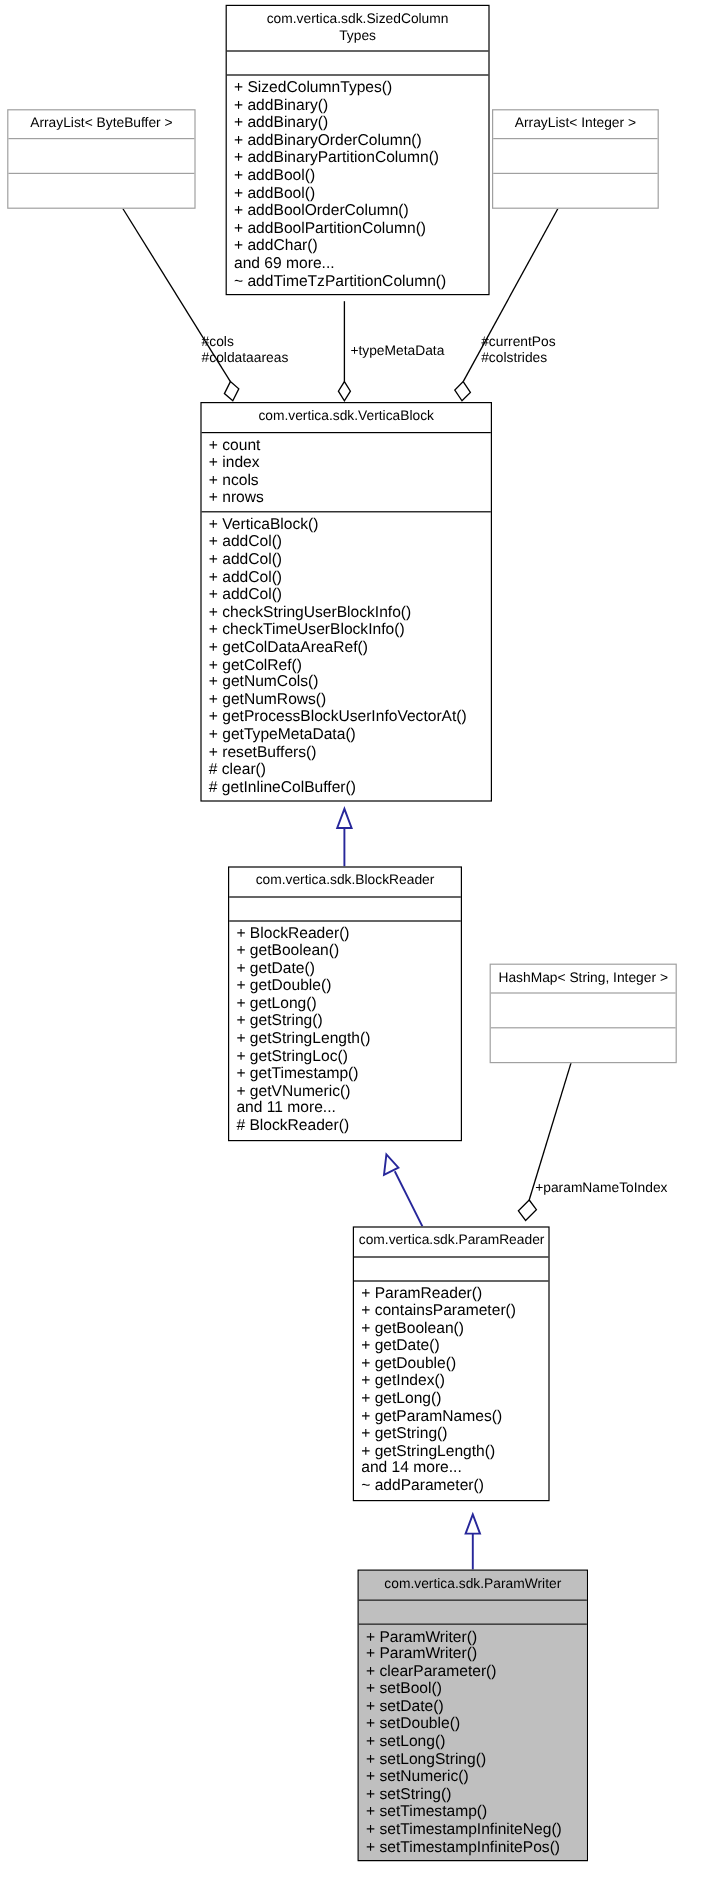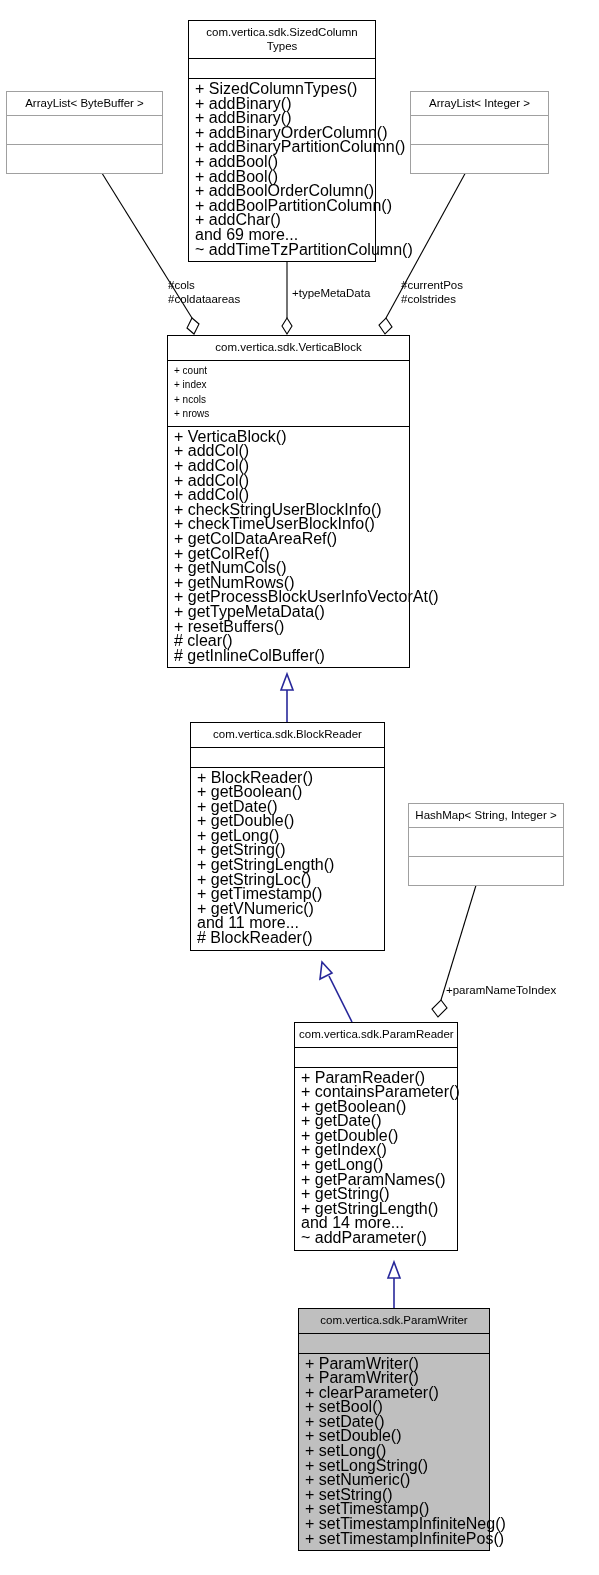--- a/index.html
+++ b/index.html
@@ -54,34 +54,34 @@
     color: #000000;
     padding: 5px 4px 5px 4px;
     border-bottom: 1px solid #000000;
     white-space: pre-line;
   }
   .extern .cls-name {
     border-bottom: 1px solid #a0a0a0;
     padding: 5px 4px 4px 4px;
   }
   .cls-attrs {
-    font-size: 10px;
+    font-size: 13px;
     line-height: 14.6px;
     color: #000000;
     padding: 3px 5px 4px 6px;
     border-bottom: 1px solid #000000;
     min-height: 12px;
   }
   .extern .cls-attrs {
     border-bottom: 1px solid #a0a0a0;
     min-height: 22px;
     padding: 3px 5px;
   }
   .cls-ops {
-    font-size: 16px;
+    font-size: 13px;
     line-height: 14.6px;
     color: #000000;
     padding: 3px 5px 4px 6px;
     min-height: 12px;
   }
   .extern .cls-ops {
     min-height: 22px;
     padding: 3px 5px;
   }
   .member {
@@ -147,21 +147,21 @@
   <div class="edge-label center" style="left:168px; top:278px; width:110px;">#cols
 #coldataareas</div>
 
   <div class="edge-label" style="left:292px; top:286px;">+typeMetaData</div>
 
   <div class="edge-label" style="left:401px; top:278px;">#currentPos
 #colstrides</div>
 
   <div class="edge-label" style="left:446px; top:983px;">+paramNameToIndex</div>
 
-  <div class="uml-class" style="left:188px; top:4px; width:188px;margin-top:16px;">
+  <div class="uml-class" style="left:188px; top:4px; width:220px;">
     <div class="cls-name">com.vertica.sdk.SizedColumn
 Types</div>
     <div class="cls-attrs"></div>
     <div class="cls-ops">
         <div class="member">+ SizedColumnTypes()</div>
         <div class="member">+ addBinary()</div>
         <div class="member">+ addBinary()</div>
         <div class="member">+ addBinaryOrderColumn()</div>
         <div class="member">+ addBinaryPartitionColumn()</div>
         <div class="member">+ addBool()</div>

